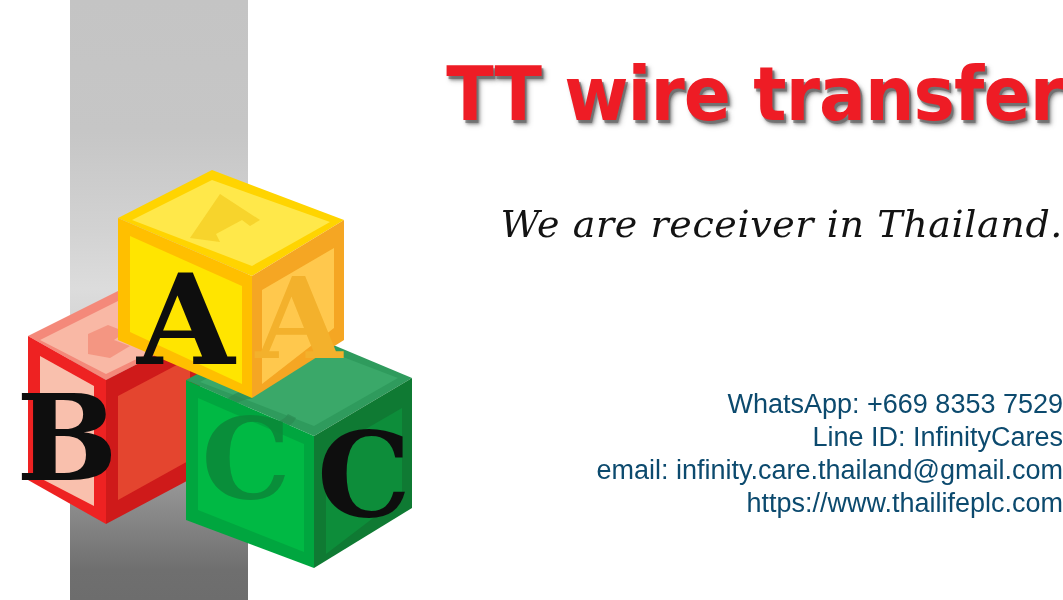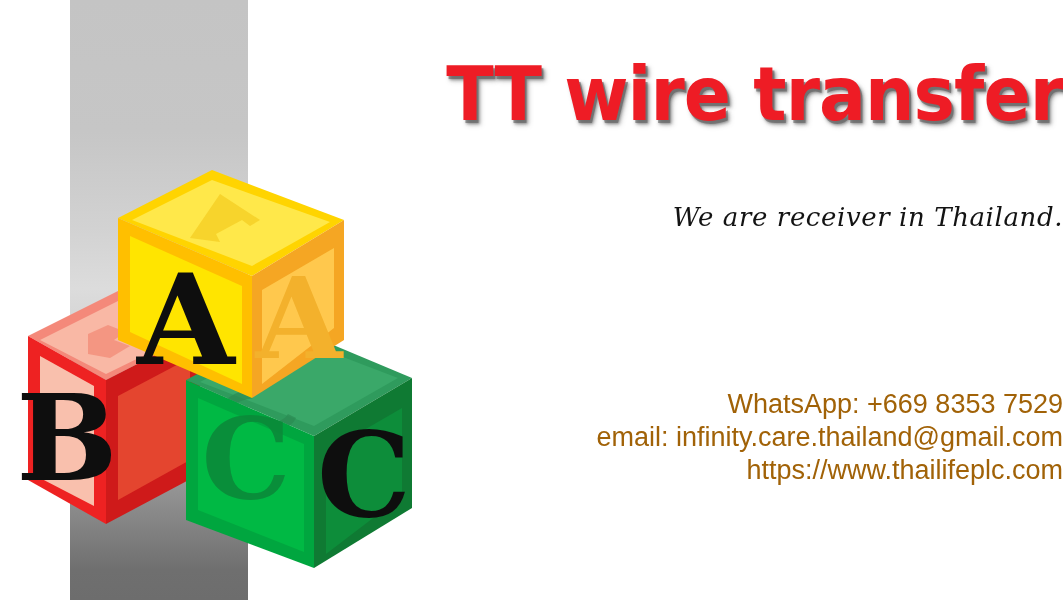--- a/index.html
+++ b/index.html
@@ -88,40 +88,40 @@
 
   .script-line {
     position: absolute;
     top: 203px;
     right: 0;
     width: 700px;
     text-align: right;
     font-family: "DejaVu Serif", serif;
     font-style: italic;
     font-weight: 400;
-    font-size: 26px;
+    font-size: 38px;
     line-height: 1.15;
     letter-spacing: 0.6px;
     color: #131313;
     white-space: nowrap;
   }
 
   .contact {
     position: absolute;
     top: 388px;
     right: 0;
     width: 700px;
     text-align: right;
   }
   .contact-line {
     font-family: "Liberation Sans", sans-serif;
     font-weight: 400;
     font-size: 27px;
     line-height: 33px;
-    color: #a16207;
+    color: #0c4a6e;
     white-space: nowrap;
   }
 </style>
 </head>
 <body>
 
 <div id="banner">
 
   <div class="gray-bar"></div>
 
@@ -187,17 +187,18 @@
     </svg>
   </div>
 
   <div class="headline">TT wire transfer</div>
 
 
   <div class="script-line">We are receiver in Thailand.</div>
 
   <div class="contact">
     <div class="contact-line">WhatsApp: +669 8353 7529</div>
+    <div class="contact-line">Line ID: InfinityCares</div>
     <div class="contact-line">email: infinity.care.thailand@gmail.com</div>
     <div class="contact-line">https://www.thailifeplc.com</div>
   </div>
 
 </div>
 
 </body></html>

